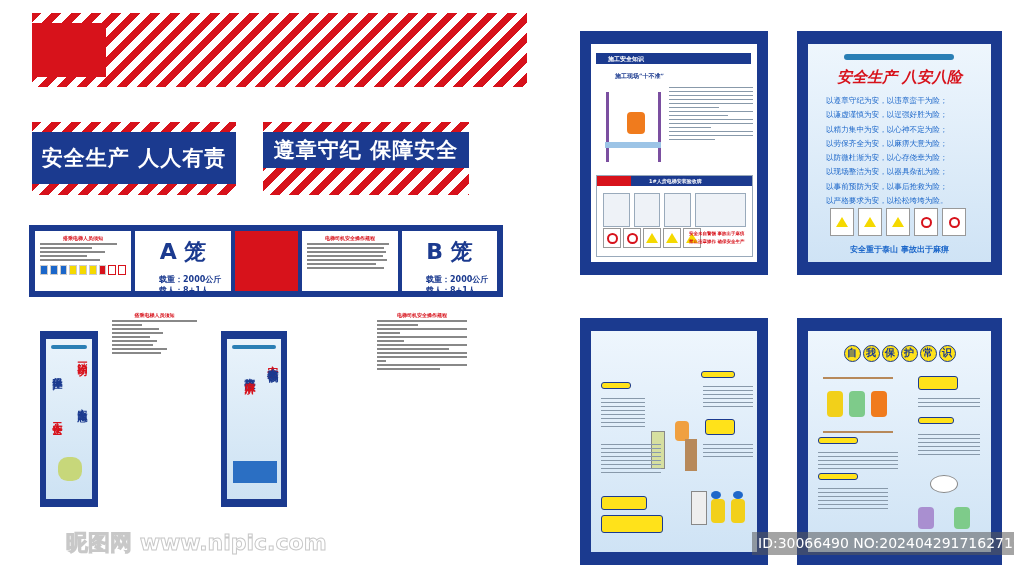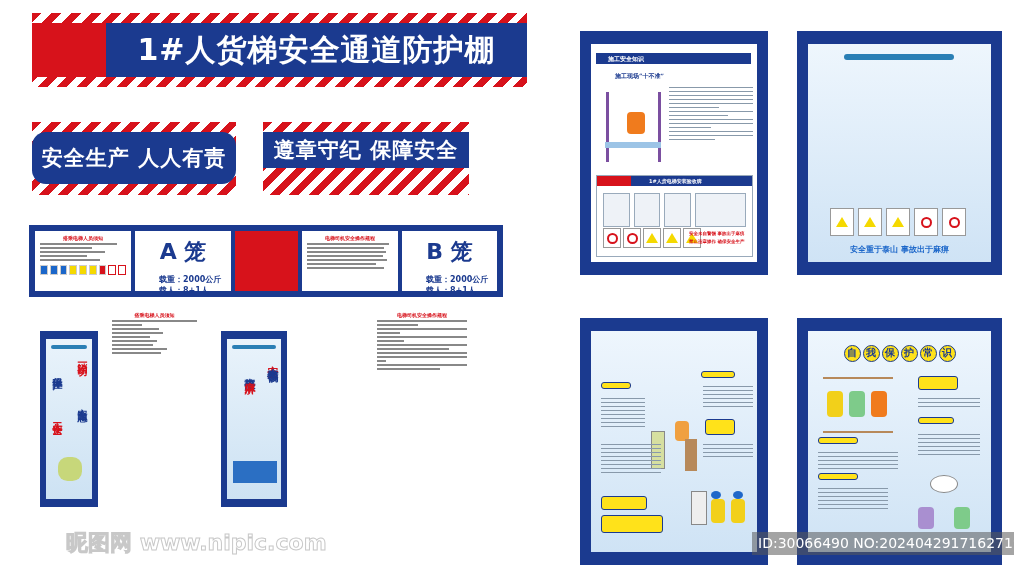--- a/index.html
+++ b/index.html
@@ -25,25 +25,24 @@
 .tiny-lines div{height:1.5px;background:#8899aa;margin:2.5px 0;}
 .hazard{width:18px;height:20px;background:#fff;border:1px solid #999;display:flex;flex-direction:column;align-items:center;justify-content:center;}
 .tri{width:0;height:0;border-left:6px solid transparent;border-right:6px solid transparent;border-bottom:10px solid #f5d900;}
 .no{width:11px;height:11px;border:2px solid #d7121b;border-radius:50%;}
 </style>
 </head>
 <body>
 
 <div class="abs stripe" style="left:32px;top:13px;width:495px;height:74px;">
   <div class="abs" style="left:0;top:10px;width:74px;height:54px;background:#d7121b;"></div>
-  <div class="abs navy banner-text" style="left:74px;top:10px;width:421px;height:54px;font-size:30px;">1#人货梯安全通道防护棚</div>
 </div>
 
 <div class="abs stripe" style="left:32px;top:122px;width:204px;height:73px;">
-  <div class="abs navy banner-text" style="left:0;top:10px;width:204px;height:52px;font-size:21px;border-radius:14px;">安全生产  人人有责</div>
+  <div class="abs navy banner-text" style="left:0;top:10px;width:204px;height:52px;font-size:21px;">安全生产  人人有责</div>
 </div>
 <div class="abs stripe" style="left:263px;top:122px;width:206px;height:73px;">
   <div class="abs navy banner-text" style="left:0;top:10px;width:206px;height:36px;font-size:21px;">遵章守纪  保障安全</div>
 </div>
 
 <div class="abs navy" style="left:29px;top:225px;width:474px;height:72px;">
   <div class="abs notice" style="left:6px;top:6px;width:96px;height:60px;">
     <div class="notice-title">搭乘电梯人员须知</div>
     <div class="line" style="width:90%"></div>
       <div class="line" style="width:60%"></div>
@@ -202,20 +201,31 @@
         <span>安全来自警惕</span> <span>事故出于麻痹</span><br>
         <span>禁止违章操作</span> <span>确保安全生产</span>
       </div>
     </div>
   </div>
 </div>
 
 <div class="abs poster" style="left:797px;top:31px;width:205px;height:244px;">
   <div class="poster-inner">
     <div class="abs" style="left:36px;top:10px;width:110px;height:6px;background:#2a7fb5;border-radius:3px;"></div>
+    <div class="abs" style="left:0;width:100%;top:24px;text-align:center;color:#d7121b;font-weight:bold;font-size:15px;font-style:italic;">安全生产 八安八险</div>
+    <div class="abs" style="left:18px;top:50px;font-size:7.6px;color:#1b66c9;line-height:14.3px;white-space:nowrap;">
+      <div>以遵章守纪为安，以违章蛮干为险；</div>
+      <div>以谦虚谨慎为安，以逞强好胜为险；</div>
+      <div>以精力集中为安，以心神不定为险；</div>
+      <div>以劳保齐全为安，以麻痹大意为险；</div>
+      <div>以防微杜渐为安，以心存侥幸为险；</div>
+      <div>以现场整洁为安，以器具杂乱为险；</div>
+      <div>以事前预防为安，以事后抢救为险；</div>
+      <div>以严格要求为安，以松松垮垮为险。</div>
+    </div>
     <div class="abs" style="left:22px;top:164px;display:flex;gap:4px;">
       <div class="hazard" style="width:24px;height:28px;">
           <div class="tri"></div>
         </div>
       <div class="hazard" style="width:24px;height:28px;">
           <div class="tri"></div>
         </div>
       <div class="hazard" style="width:24px;height:28px;">
           <div class="tri"></div>
         </div>

